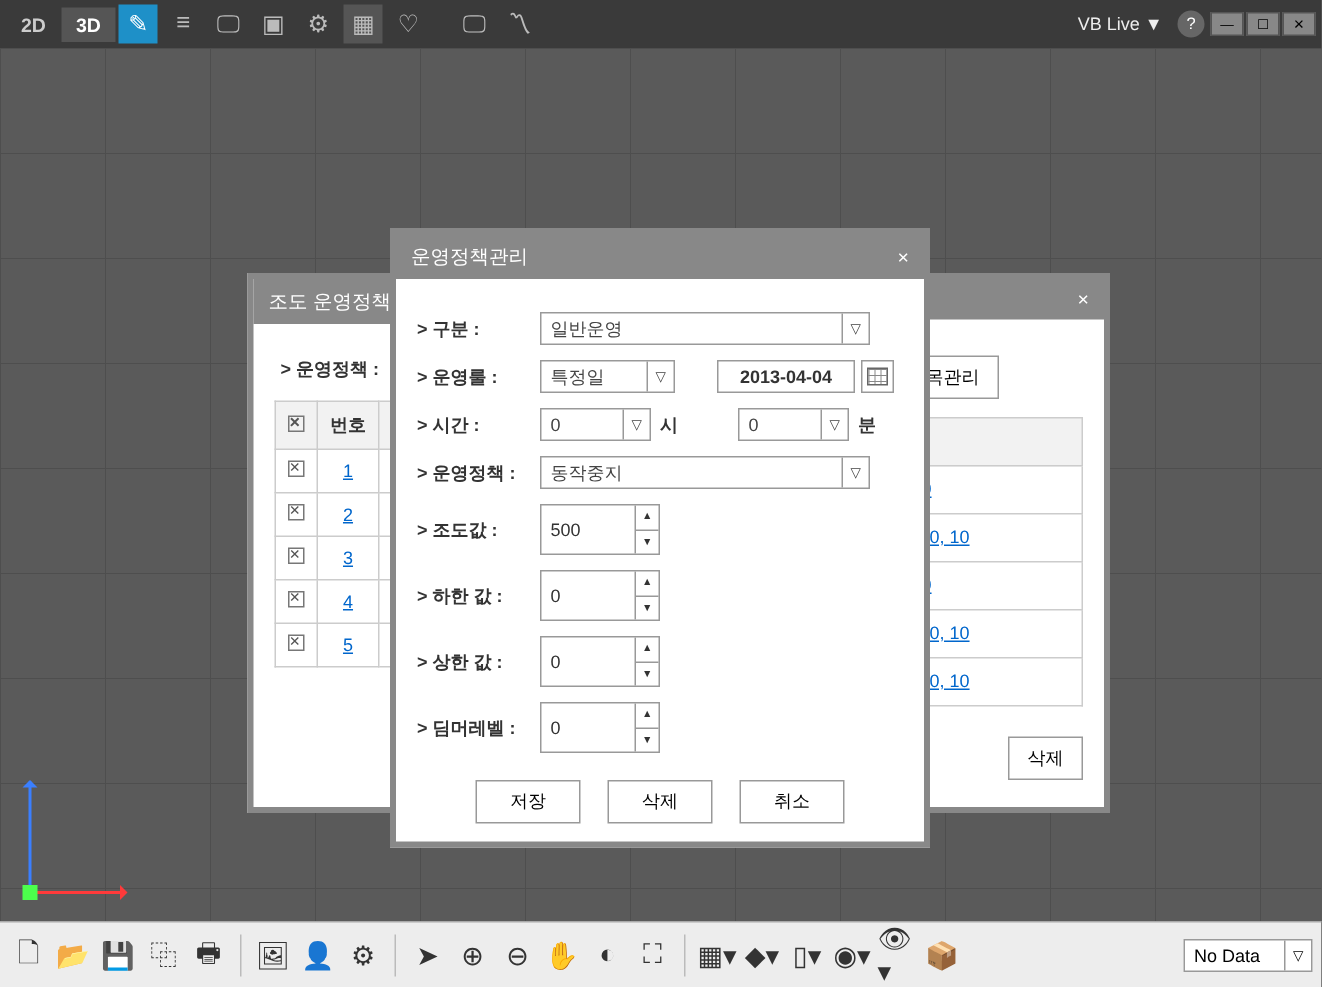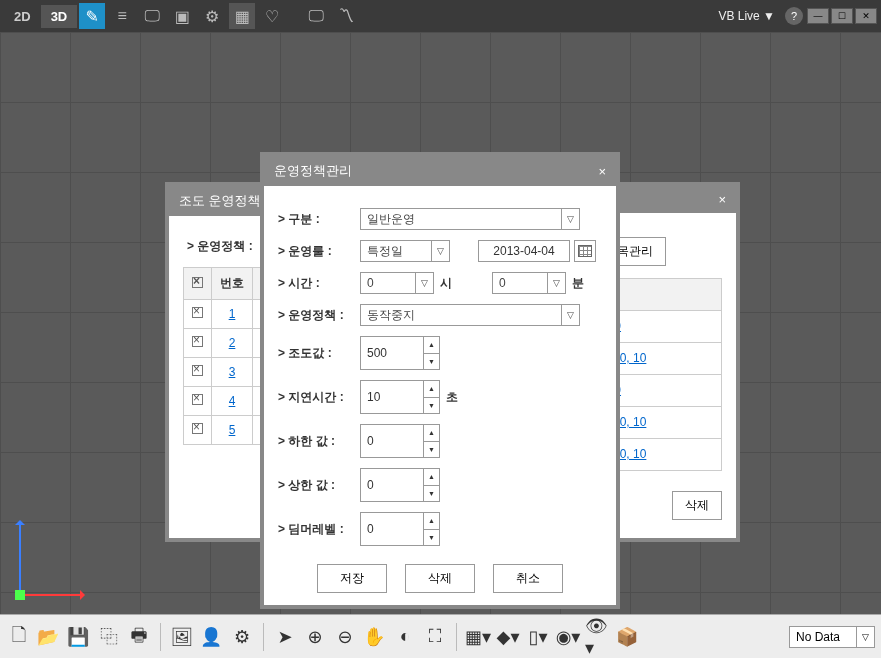--- a/index.html
+++ b/index.html
@@ -59,21 +59,21 @@
 .dlg-main .form-row { display: flex; align-items: center; margin: 10px 0; }
 .dlg-main .form-row .lbl { width: 82px; font-weight: bold; font-size: 12px; }
 .dlg-main .sel { border: 1px solid #999; height: 22px; display: flex; align-items: center; position: relative; background: #fff; }
 .dlg-main .sel .txt { padding: 0 6px; flex: 1; font-size: 12px; color: #444; }
 .dlg-main .sel .arr { width: 18px; height: 100%; border-left: 1px solid #999; display: flex; align-items: center; justify-content: center; font-size: 9px; color: #444; }
 .dlg-main .num { border: 1px solid #999; height: 34px; display: flex; align-items: center; background: #fff; width: 80px; }
 .dlg-main .num .txt { padding: 0 6px; flex: 1; font-size: 12px; }
 .dlg-main .num .spin { width: 16px; height: 100%; border-left: 1px solid #999; display: flex; flex-direction: column; }
 .dlg-main .num .spin div { flex:1; display:flex; align-items:center; justify-content:center; font-size:7px; border-bottom:1px solid #999; }
 .dlg-main .num .spin div:last-child { border-bottom:none; }
-.dlg-main .date-box { border: 1px solid #999; height: 22px; display: flex; align-items: center; justify-content: center; font-size: 12px; font-weight: normal; width: 92px; }
+.dlg-main .date-box { border: 1px solid #999; height: 22px; display: flex; align-items: center; justify-content: center; font-size: 12px; font-weight: bold; width: 92px; }
 .dlg-main .cal-btn { width: 22px; height: 22px; border: 1px solid #999; margin-left: 4px; display: flex; align-items: center; justify-content: center; }
 .dlg-main .cal-btn .g { width: 14px; height: 12px; background-image: linear-gradient(#888 1px, transparent 1px), linear-gradient(90deg, #888 1px, transparent 1px); background-size: 4px 4px; border: 1px solid #666; }
 .dlg-main .unit { margin-left: 6px; font-size: 12px; font-weight: bold; }
 .dlg-main .btn-bar { display: flex; gap: 18px; justify-content: center; margin-top: 18px; }
 .dlg-main .btn-bar .btn { width: 70px; text-align: center; }
 
 
 .bottom-bar { position: absolute; left: 0; right: 0; bottom: 0; height: 44px; background: #ededed; border-top: 1px solid #aaa; display: flex; align-items: center; padding: 0 6px; gap: 4px; }
 .bicon { width: 26px; height: 26px; display: flex; align-items: center; justify-content: center; font-size: 18px; color: #333; cursor: pointer; }
 .bsep { width: 1px; height: 28px; background: #bbb; margin: 0 4px; }
@@ -231,31 +231,20 @@
         <div class="lbl">&gt; 조도값 :</div>
         <div class="num">
           <span class="txt">500</span>
           <span class="spin">
               <div>▲</div>
               <div>▼</div>
             </span>
         </div>
       </div>
 
-      <div class="form-row">
-        <div class="lbl">&gt; 지연시간 :</div>
-        <div class="num">
-          <span class="txt">10</span>
-          <span class="spin">
-              <div>▲</div>
-              <div>▼</div>
-            </span>
-        </div>
-        <span class="unit">초</span>
-      </div>
 
       <div class="form-row">
         <div class="lbl">&gt; 하한 값 :</div>
         <div class="num">
           <span class="txt">0</span>
           <span class="spin">
               <div>▲</div>
               <div>▼</div>
             </span>
         </div>

